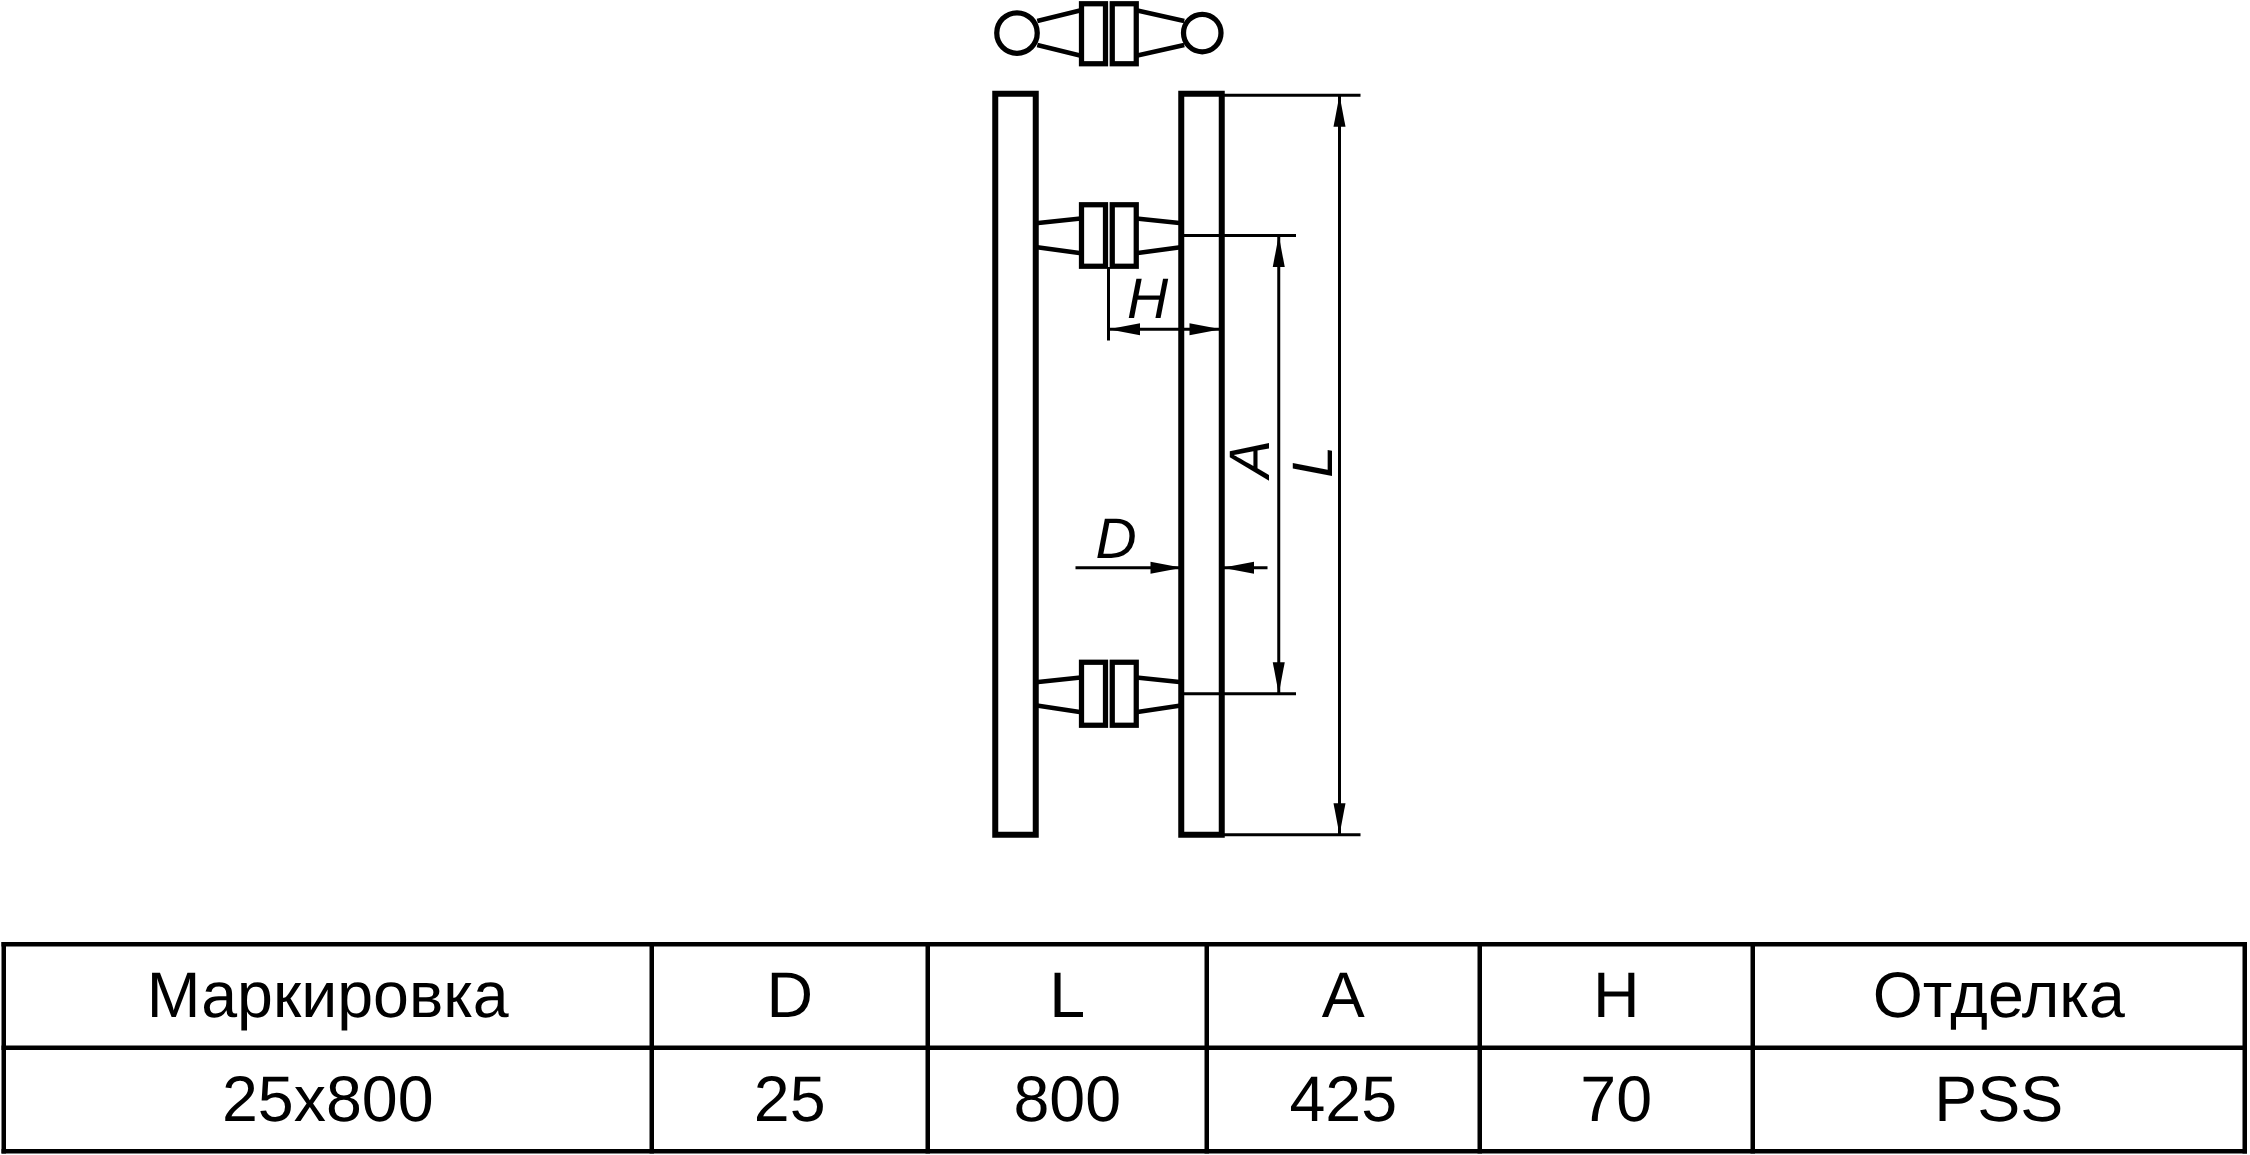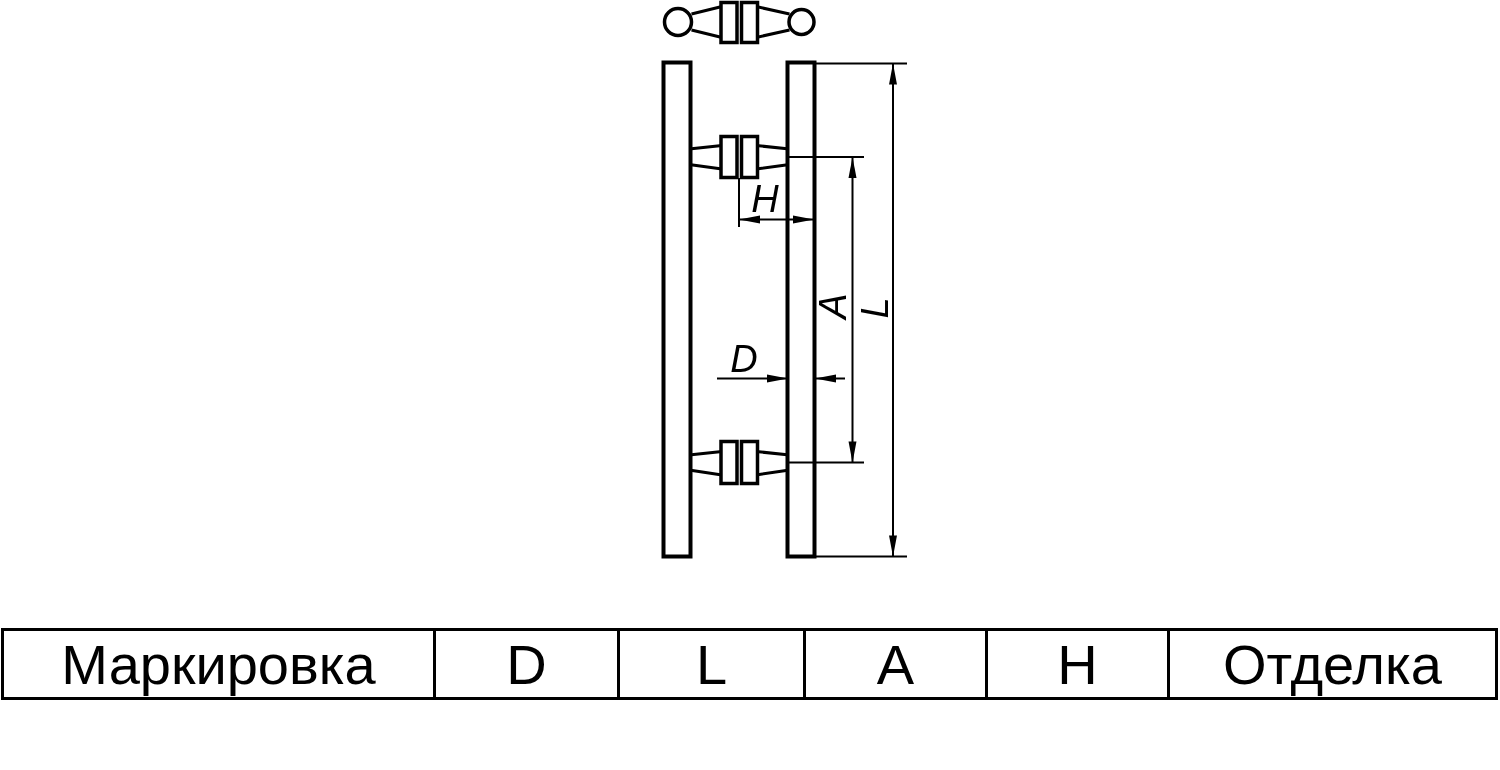--- a/index.html
+++ b/index.html
@@ -8,21 +8,21 @@
   .drawing{position:absolute;left:0;top:0;}
   .drawing .outline{fill:#ffffff;stroke:#000000;}
   .drawing .thick{stroke-width:4;}
   .drawing .mid{stroke-width:3.5;}
   .drawing .neck{stroke:#000000;stroke-width:3;fill:none;}
   .drawing .dim{stroke:#000000;stroke-width:2;fill:none;}
   .drawing .arrow{fill:#000000;stroke:none;}
   .dim-label{font-family:"Liberation Sans",sans-serif;font-style:italic;font-size:38px;fill:#000000;}
   .spec-table{position:absolute;left:1px;top:628px;width:1497px;border-collapse:collapse;table-layout:fixed;}
   .spec-table th,.spec-table td{border:3px solid #000000;text-align:center;vertical-align:middle;
-        font-weight:400;font-size:56px;height:66px;padding:0;font-family:"Liberation Sans",sans-serif;}
+        font-weight:400;font-size:43px;height:66px;padding:0;font-family:"Liberation Sans",sans-serif;}
 </style>
 </head>
 <body>
 
 <div class="page">
 
   <svg class="drawing" width="1500" height="628" viewBox="0 0 1500 628">
 
     <g>
       <circle class="outline mid" cx="678" cy="22" r="13.5"></circle>
@@ -94,16 +94,24 @@
     </colgroup>
     <tbody>
       <tr>
         <th>Маркировка</th>
         <th>D</th>
         <th>L</th>
         <th>A</th>
         <th>H</th>
         <th>Отделка</th>
       </tr>
+      <tr>
+        <td>25x800</td>
+        <td>25</td>
+        <td>800</td>
+        <td>425</td>
+        <td>70</td>
+        <td>PSS</td>
+      </tr>
     </tbody>
   </table>
 
 </div>
 
 </body></html>

